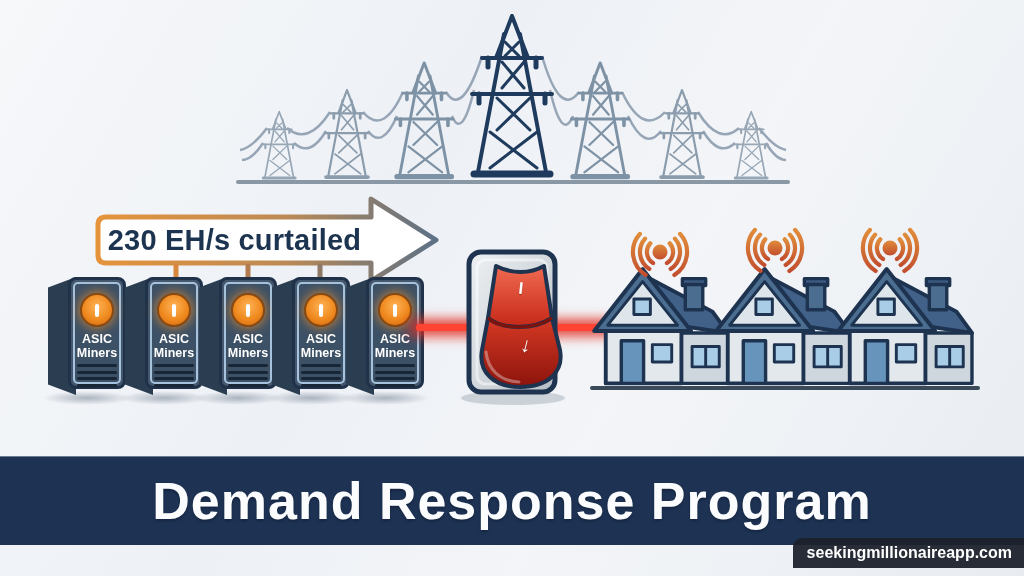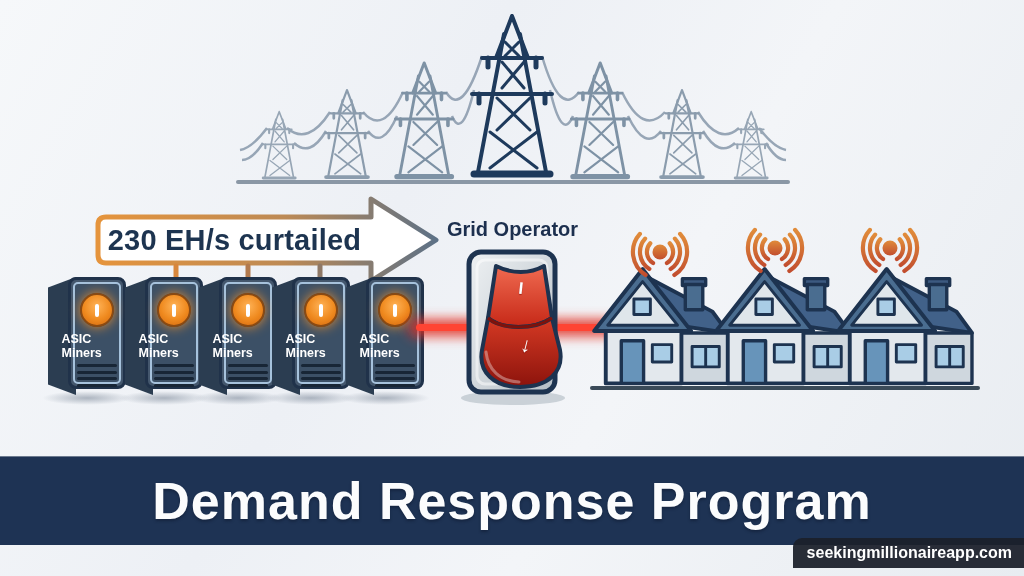--- a/index.html
+++ b/index.html
@@ -27,21 +27,21 @@
     clip-path:polygon(100% 0,100% 100%,0 91%,0 9%);}
   .miner-front{position:absolute;left:20px;top:0;right:0;bottom:6px;background:#44576d;
     border:3px solid #20324a;border-radius:8px;box-sizing:border-box;}
   .miner-frame{position:absolute;inset:2px;border:2.5px solid #a6c2dc;border-radius:5px;background:#3c5066;
     display:flex;flex-direction:column;align-items:center;box-sizing:border-box;}
   .power-button{width:34px;height:34px;border-radius:50%;margin-top:9px;flex:none;position:relative;
     background:radial-gradient(circle at 50% 38%,#ffb357,#ef8a1f 55%,#d96f12 90%);
     border:2.5px solid #8a4a12;box-shadow:0 0 12px rgba(255,150,40,.85);box-sizing:border-box;}
   .power-slit{position:absolute;left:50%;top:50%;width:4px;height:13px;margin:-6.5px 0 0 -2px;
     background:#fff;border-radius:2px;}
-  .miner-label{margin-top:5px;color:#fff;font-weight:bold;font-size:12.5px;line-height:1.15;width:71px;}
+  .miner-label{margin-top:5px;color:#fff;font-weight:bold;font-size:12.5px;line-height:1.15;text-align:center;width:71px;}
   .vents{margin-top:auto;margin-bottom:8px;width:40px;}
   .vent{height:3px;background:#182636;border-radius:2px;margin:3.5px 0;}
 
   
   .title-bar{left:0;top:456px;width:1024px;height:89px;background:#1e3354;
     display:flex;align-items:center;justify-content:center;
     box-shadow:0 1px 0 rgba(255,255,255,.35) inset;}
   .title-bar h1{margin:0;color:#fbfcfd;font-size:52px;font-weight:bold;letter-spacing:1px;
     text-shadow:0 2px 3px rgba(10,20,40,.45);}
   .watermark{right:0;top:538px;height:30px;padding:0 12px 0 14px;background:rgba(28,32,43,.94);
@@ -278,21 +278,20 @@
     <use href="#house-shape" transform="translate(598,267) scale(0.97)"></use>
     <use href="#house-shape" transform="translate(720,267) scale(0.97)"></use>
     <use href="#house-shape" transform="translate(842,267) scale(0.97)"></use>
 
     <use href="#signal-shape" transform="translate(625,226)"></use>
     <use href="#signal-shape" transform="translate(740,222)"></use>
     <use href="#signal-shape" transform="translate(855,222)"></use>
   </svg>
 
   <div class="arrow-label abs">230 EH/s curtailed</div>
-  <div class="grid-operator-label abs">Grid Operator</div>
   <div class="switch-mark-on abs">I</div>
   <div class="switch-mark-off abs">↓</div>
 
   <div class="title-bar abs">
     <h1>Demand Response Program</h1>
   </div>
 
   <div class="watermark abs">seekingmillionaireapp.com</div>
 </div>
 

